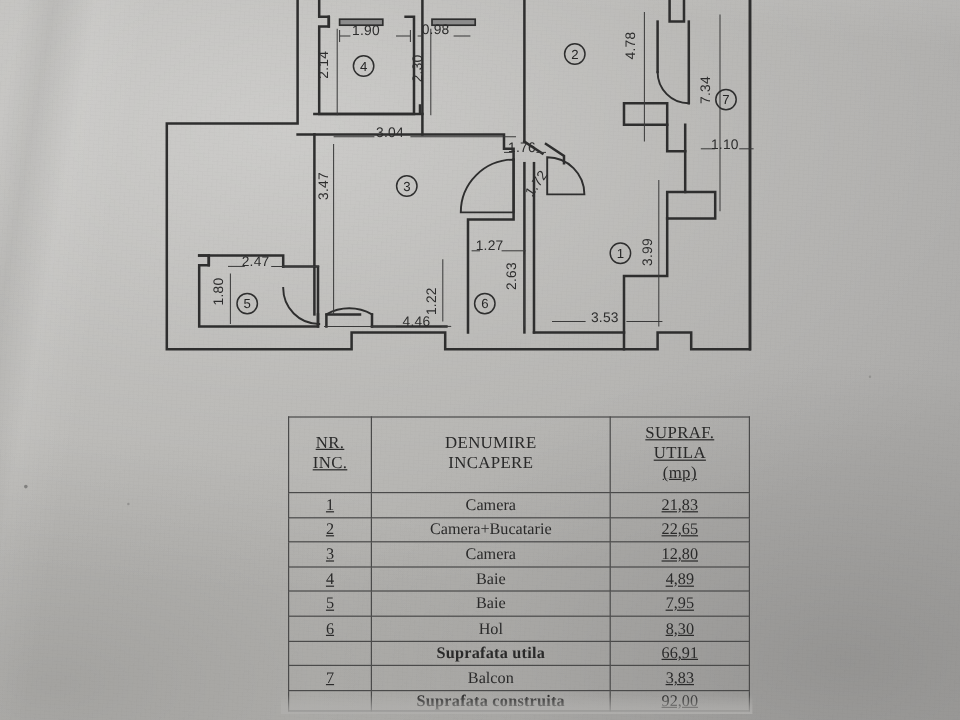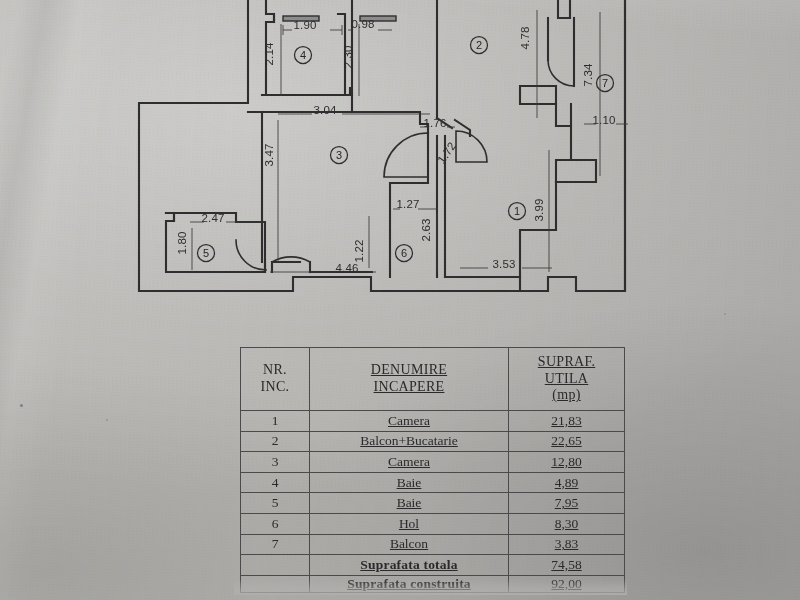--- a/index.html
+++ b/index.html
@@ -96,22 +96,22 @@
     line-height: 1.18;
     background: transparent;
   }
   #area-table th {
     font-weight: normal;
     font-size: 14px;
     height: 62px;
     letter-spacing: 0.3px;
   }
   #area-table td { height: 19.6px; }
-  .col-nr   { width: 68px; }
-  .col-name { width: 198px; text-decoration: underline; }
+  .col-nr   { width: 68px; text-decoration: underline; }
+  .col-name { width: 198px; }
   .col-area { width: 115px; text-decoration: underline; }
   .th-line2 { display: block; }
   .th-line3 { display: block; text-align: center; }
   td.total-label { font-weight: bold; letter-spacing: .2px; }
   #area-table tr.row-cut td { height: 14px; }
   #table-blur {
     position: absolute;
     left: -6px; right: -6px; bottom: -2px;
     height: 16px;
     background: linear-gradient(to bottom, rgba(180,180,178,0) 0%, rgba(178,177,175,0.55) 60%, rgba(176,175,173,0.85) 100%);
@@ -288,21 +288,21 @@
         </tr>
       </thead>
       <tbody id="area-table-body">
           <tr>
             <td class="col-nr">1</td>
             <td class="col-name">Camera</td>
             <td class="col-area">21,83</td>
           </tr>
           <tr>
             <td class="col-nr">2</td>
-            <td class="col-name">Balcon+Bucatarie</td>
+            <td class="col-name">Camera+Bucatarie</td>
             <td class="col-area">22,65</td>
           </tr>
           <tr>
             <td class="col-nr">3</td>
             <td class="col-name">Camera</td>
             <td class="col-area">12,80</td>
           </tr>
           <tr>
             <td class="col-nr">4</td>
             <td class="col-name">Baie</td>
@@ -312,28 +312,28 @@
             <td class="col-nr">5</td>
             <td class="col-name">Baie</td>
             <td class="col-area">7,95</td>
           </tr>
           <tr>
             <td class="col-nr">6</td>
             <td class="col-name">Hol</td>
             <td class="col-area">8,30</td>
           </tr>
           <tr>
+            <td class="col-nr"></td>
+            <td class="col-name total-label">Suprafata utila</td>
+            <td class="col-area">66,91</td>
+          </tr>
+          <tr>
             <td class="col-nr">7</td>
             <td class="col-name">Balcon</td>
             <td class="col-area">3,83</td>
-          </tr>
-          <tr>
-            <td class="col-nr"></td>
-            <td class="col-name total-label">Suprafata totala</td>
-            <td class="col-area">74,58</td>
           </tr>
           <tr class="row-cut">
             <td class="col-nr"></td>
             <td class="col-name total-label">Suprafata construita</td>
             <td class="col-area">92,00</td>
           </tr>
         </tbody>
     </table>
     <div id="table-blur"></div>
   </div>

